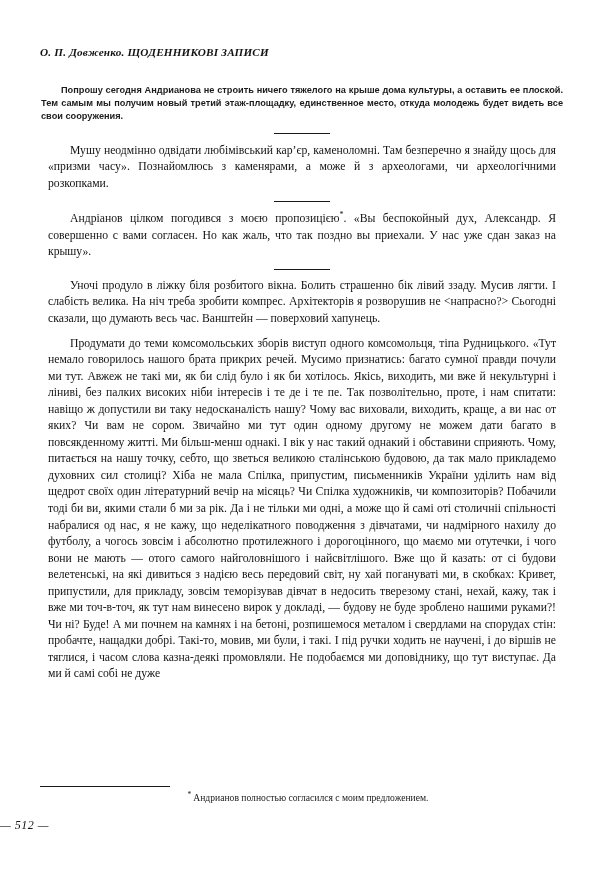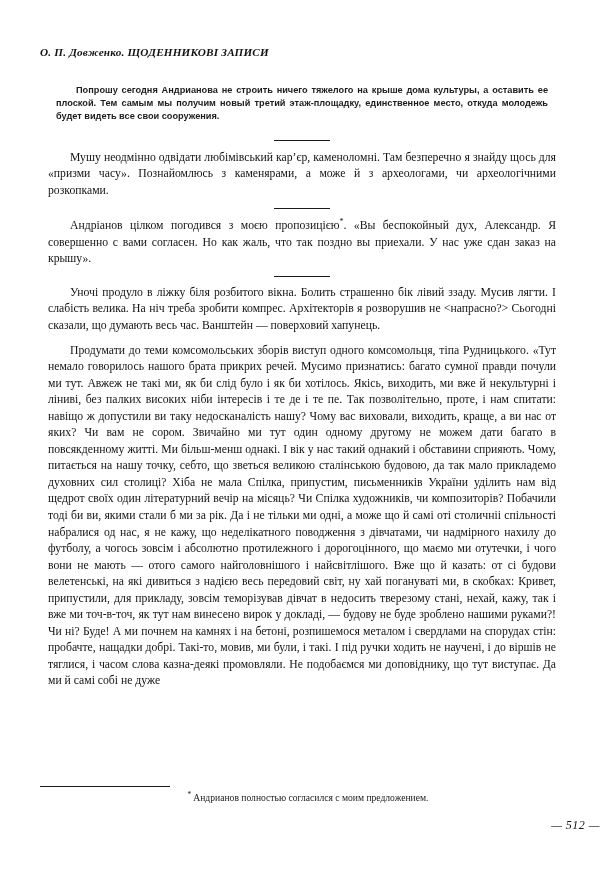--- a/index.html
+++ b/index.html
@@ -57,21 +57,21 @@
     -webkit-font-smoothing: none;
     hyphens: manual;
   }
 
   p.ru {
     font-family: "Liberation Sans", sans-serif;
     font-size: 9.2px;
     line-height: 13.2px;
     text-align: justify;
     text-indent: 20px;
-    margin: 16px;
+    margin: 1px;
     color: #1c1c1c;
     font-weight: 600;
   }
 
   .gap-after-ru { margin-top: 0; }
 
   .sep {
     width: 56px;
     height: 0;
     border-top: 1.6px solid #1a1a1a;
@@ -115,21 +115,21 @@
     vertical-align: super;
     line-height: 0;
     padding-right: 2px;
   }
 
   .folio {
     position: absolute;
     left: 0;
     top: 818px;
     width: 600px;
-    text-align: right;
+    text-align: left;
     font-family: "Liberation Serif", serif;
     font-style: italic;
     font-size: 12px;
     letter-spacing: 0.5px;
     color: #161616;
   }
 </style>
 </head>
 <body>
 

